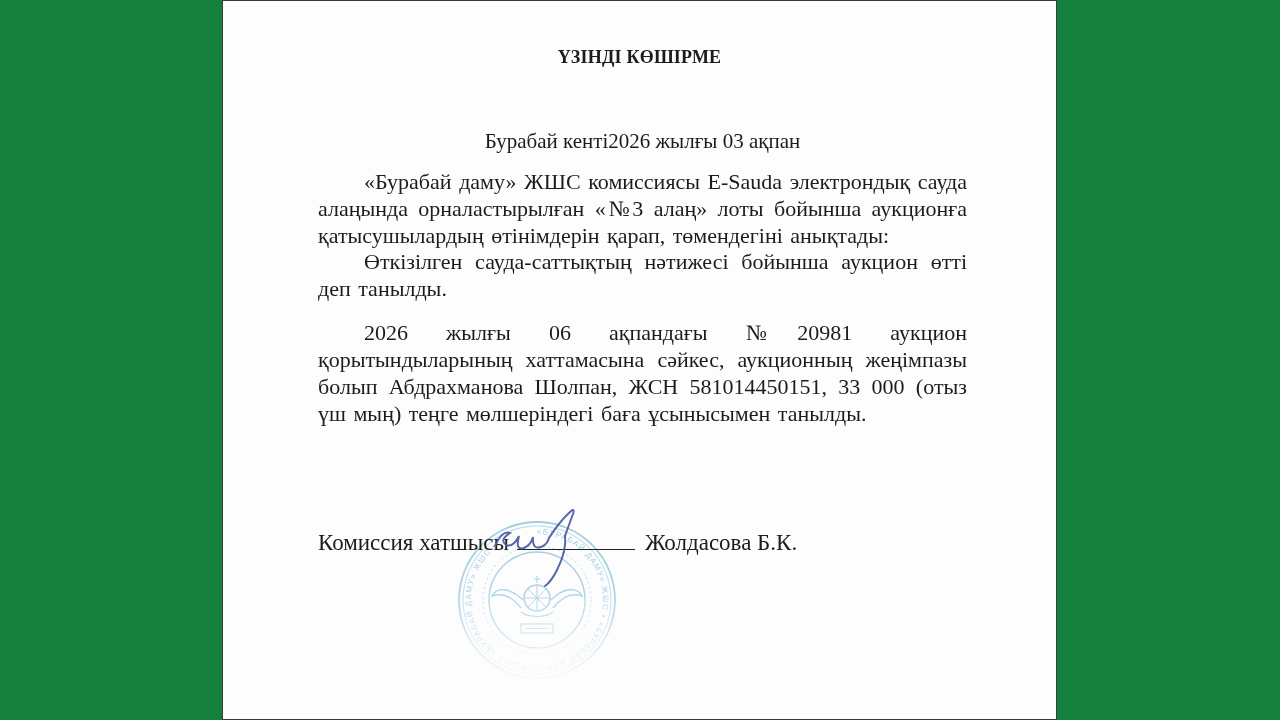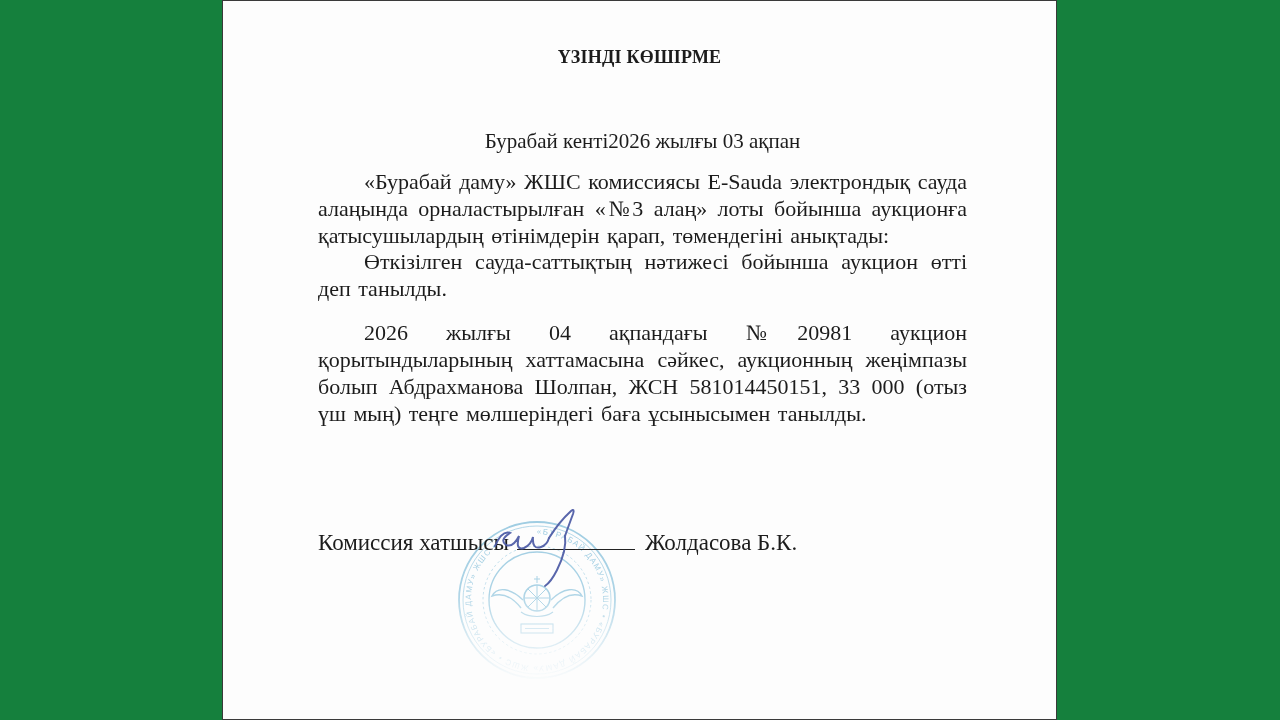--- a/index.html
+++ b/index.html
@@ -109,21 +109,21 @@
       <div>ҮЗІНДІ КӨШІРМЕ</div>
     </div>
 
     <div class="date-row">
       <span>Бурабай кенті</span>
       <span>2026 жылғы 03 ақпан</span>
     </div>
 
     <div class="para p1">«Бурабай даму» ЖШС комиссиясы E-Sauda электрондық сауда алаңында орналастырылған «№3 алаң» лоты бойынша аукционға қатысушылардың өтінімдерін қарап, төмендегіні анықтады:</div>
     <div class="para p2">Өткізілген сауда-саттықтың нәтижесі бойынша аукцион өтті деп танылды.</div>
-    <div class="para p3">2026 жылғы 04 ақпандағы №20981 аукцион қорытындыларының хаттамасына сәйкес, аукционның жеңімпазы болып Абдрахманова Шолпан, ЖСН 581014450151, 33 000 (отыз үш мың) теңге мөлшеріндегі баға ұсынысымен танылды.</div>
+    <div class="para p3">2026 жылғы 06 ақпандағы №20981 аукцион қорытындыларының хаттамасына сәйкес, аукционның жеңімпазы болып Абдрахманова Шолпан, ЖСН 581014450151, 33 000 (отыз үш мың) теңге мөлшеріндегі баға ұсынысымен танылды.</div>
 
     <div class="stamp-wrap">
       <svg viewBox="-85 -85 170 170" width="170" height="170">
         <defs>
           <linearGradient id="stampFade" x1="0" y1="0" x2="0" y2="1">
             <stop offset="0" stop-color="#ffffff" stop-opacity="0.95"></stop>
             <stop offset="0.45" stop-color="#ffffff" stop-opacity="0.8"></stop>
             <stop offset="0.8" stop-color="#ffffff" stop-opacity="0.25"></stop>
             <stop offset="1" stop-color="#ffffff" stop-opacity="0"></stop>
           </linearGradient>

